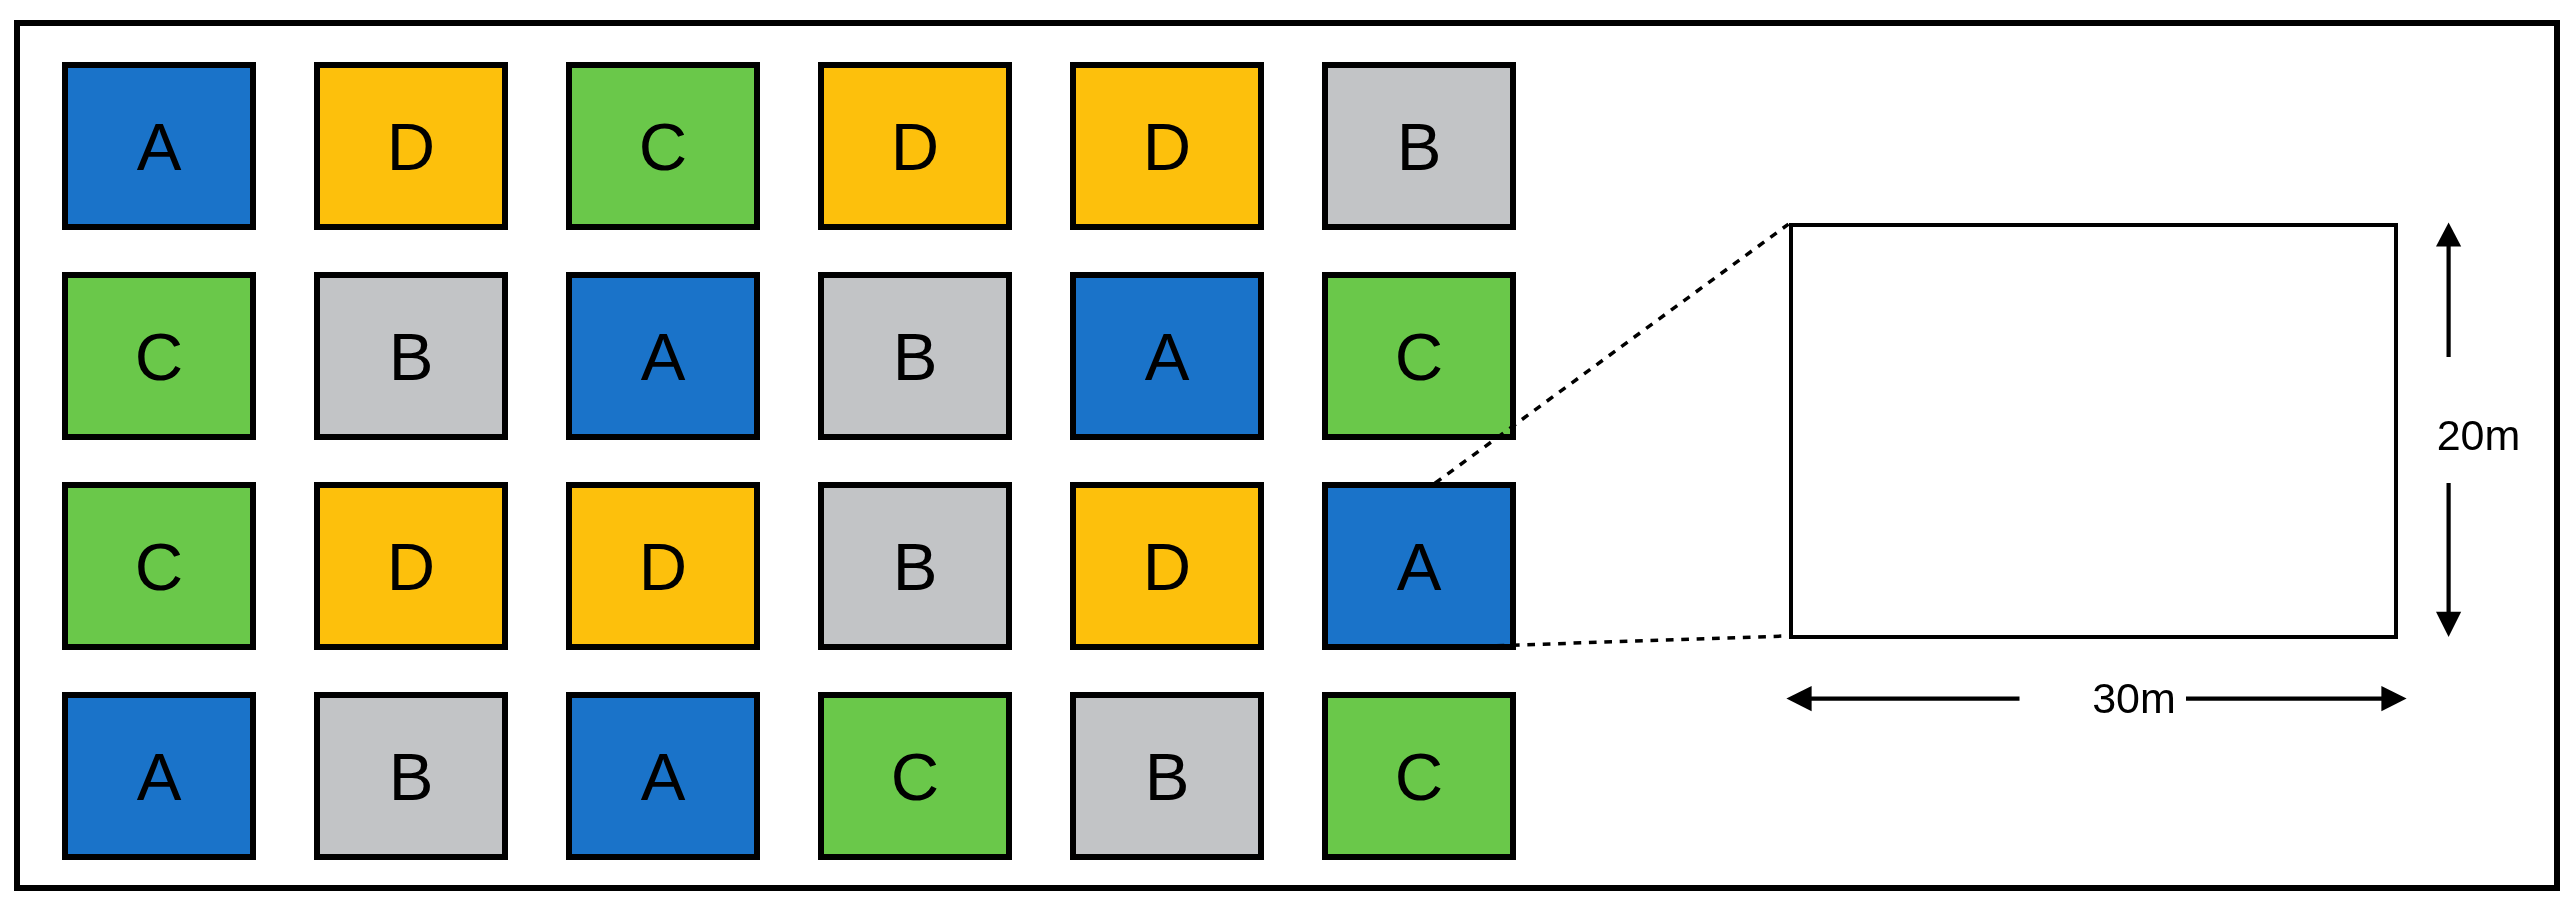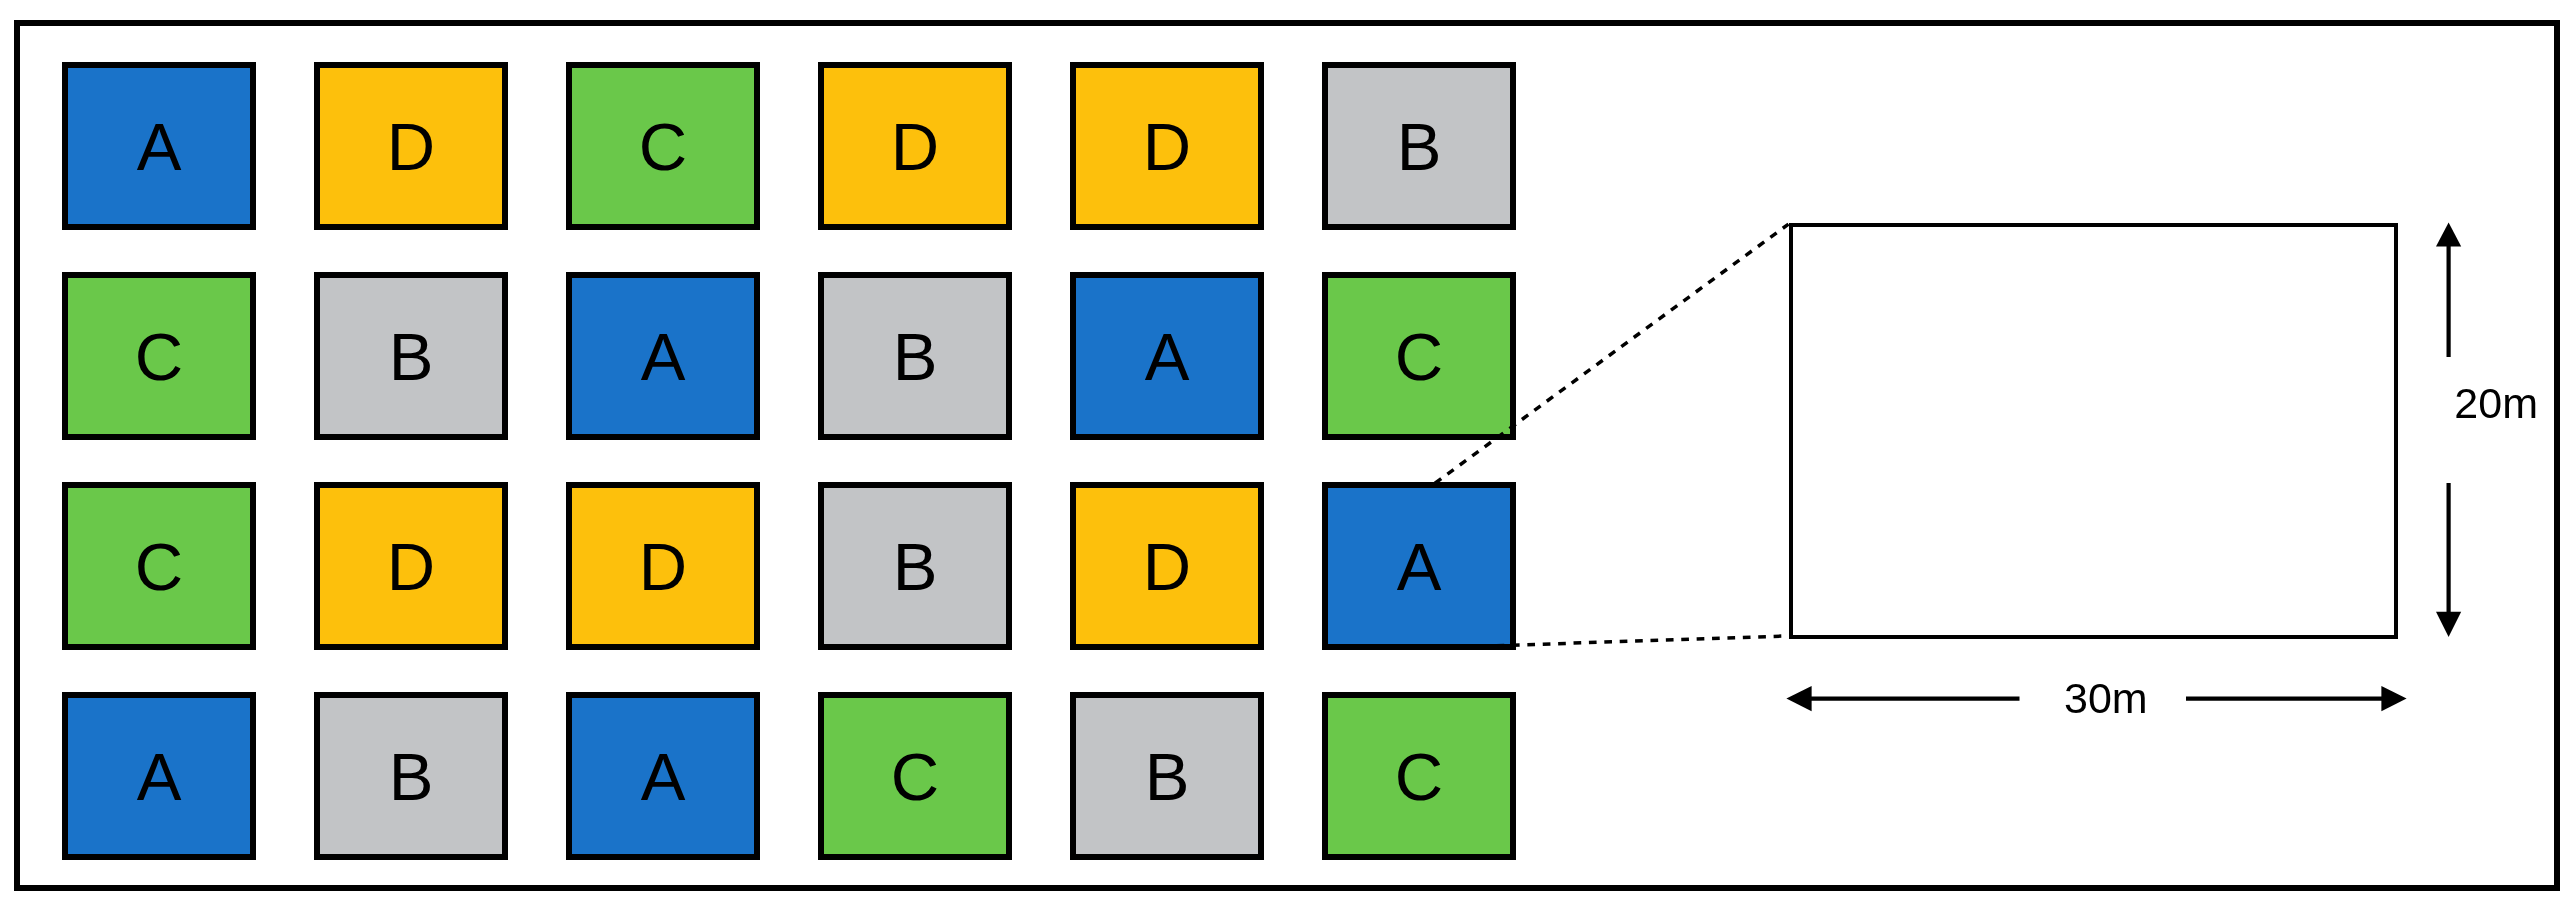--- a/index.html
+++ b/index.html
@@ -92,29 +92,29 @@
   .dim-label {
     position: absolute;
     font-family: "Liberation Sans", sans-serif;
     font-size: 43px;
     color: #000000;
     white-space: nowrap;
     user-select: none;
   }
   #label-20m {
     left: 2419px;
-    top: 379px;
+    top: 411px;
     width: 119px;
-    text-align: right;
+    text-align: center;
   }
   #label-30m {
     left: 2026px;
     top: 674px;
     width: 140px;
-    text-align: center;
+    text-align: right;
     background: #ffffff;
     padding: 0 9.8px;
   }
 </style>
 </head>
 <body>
 
 <div id="canvas">
 
   <div id="outer-frame"></div>

